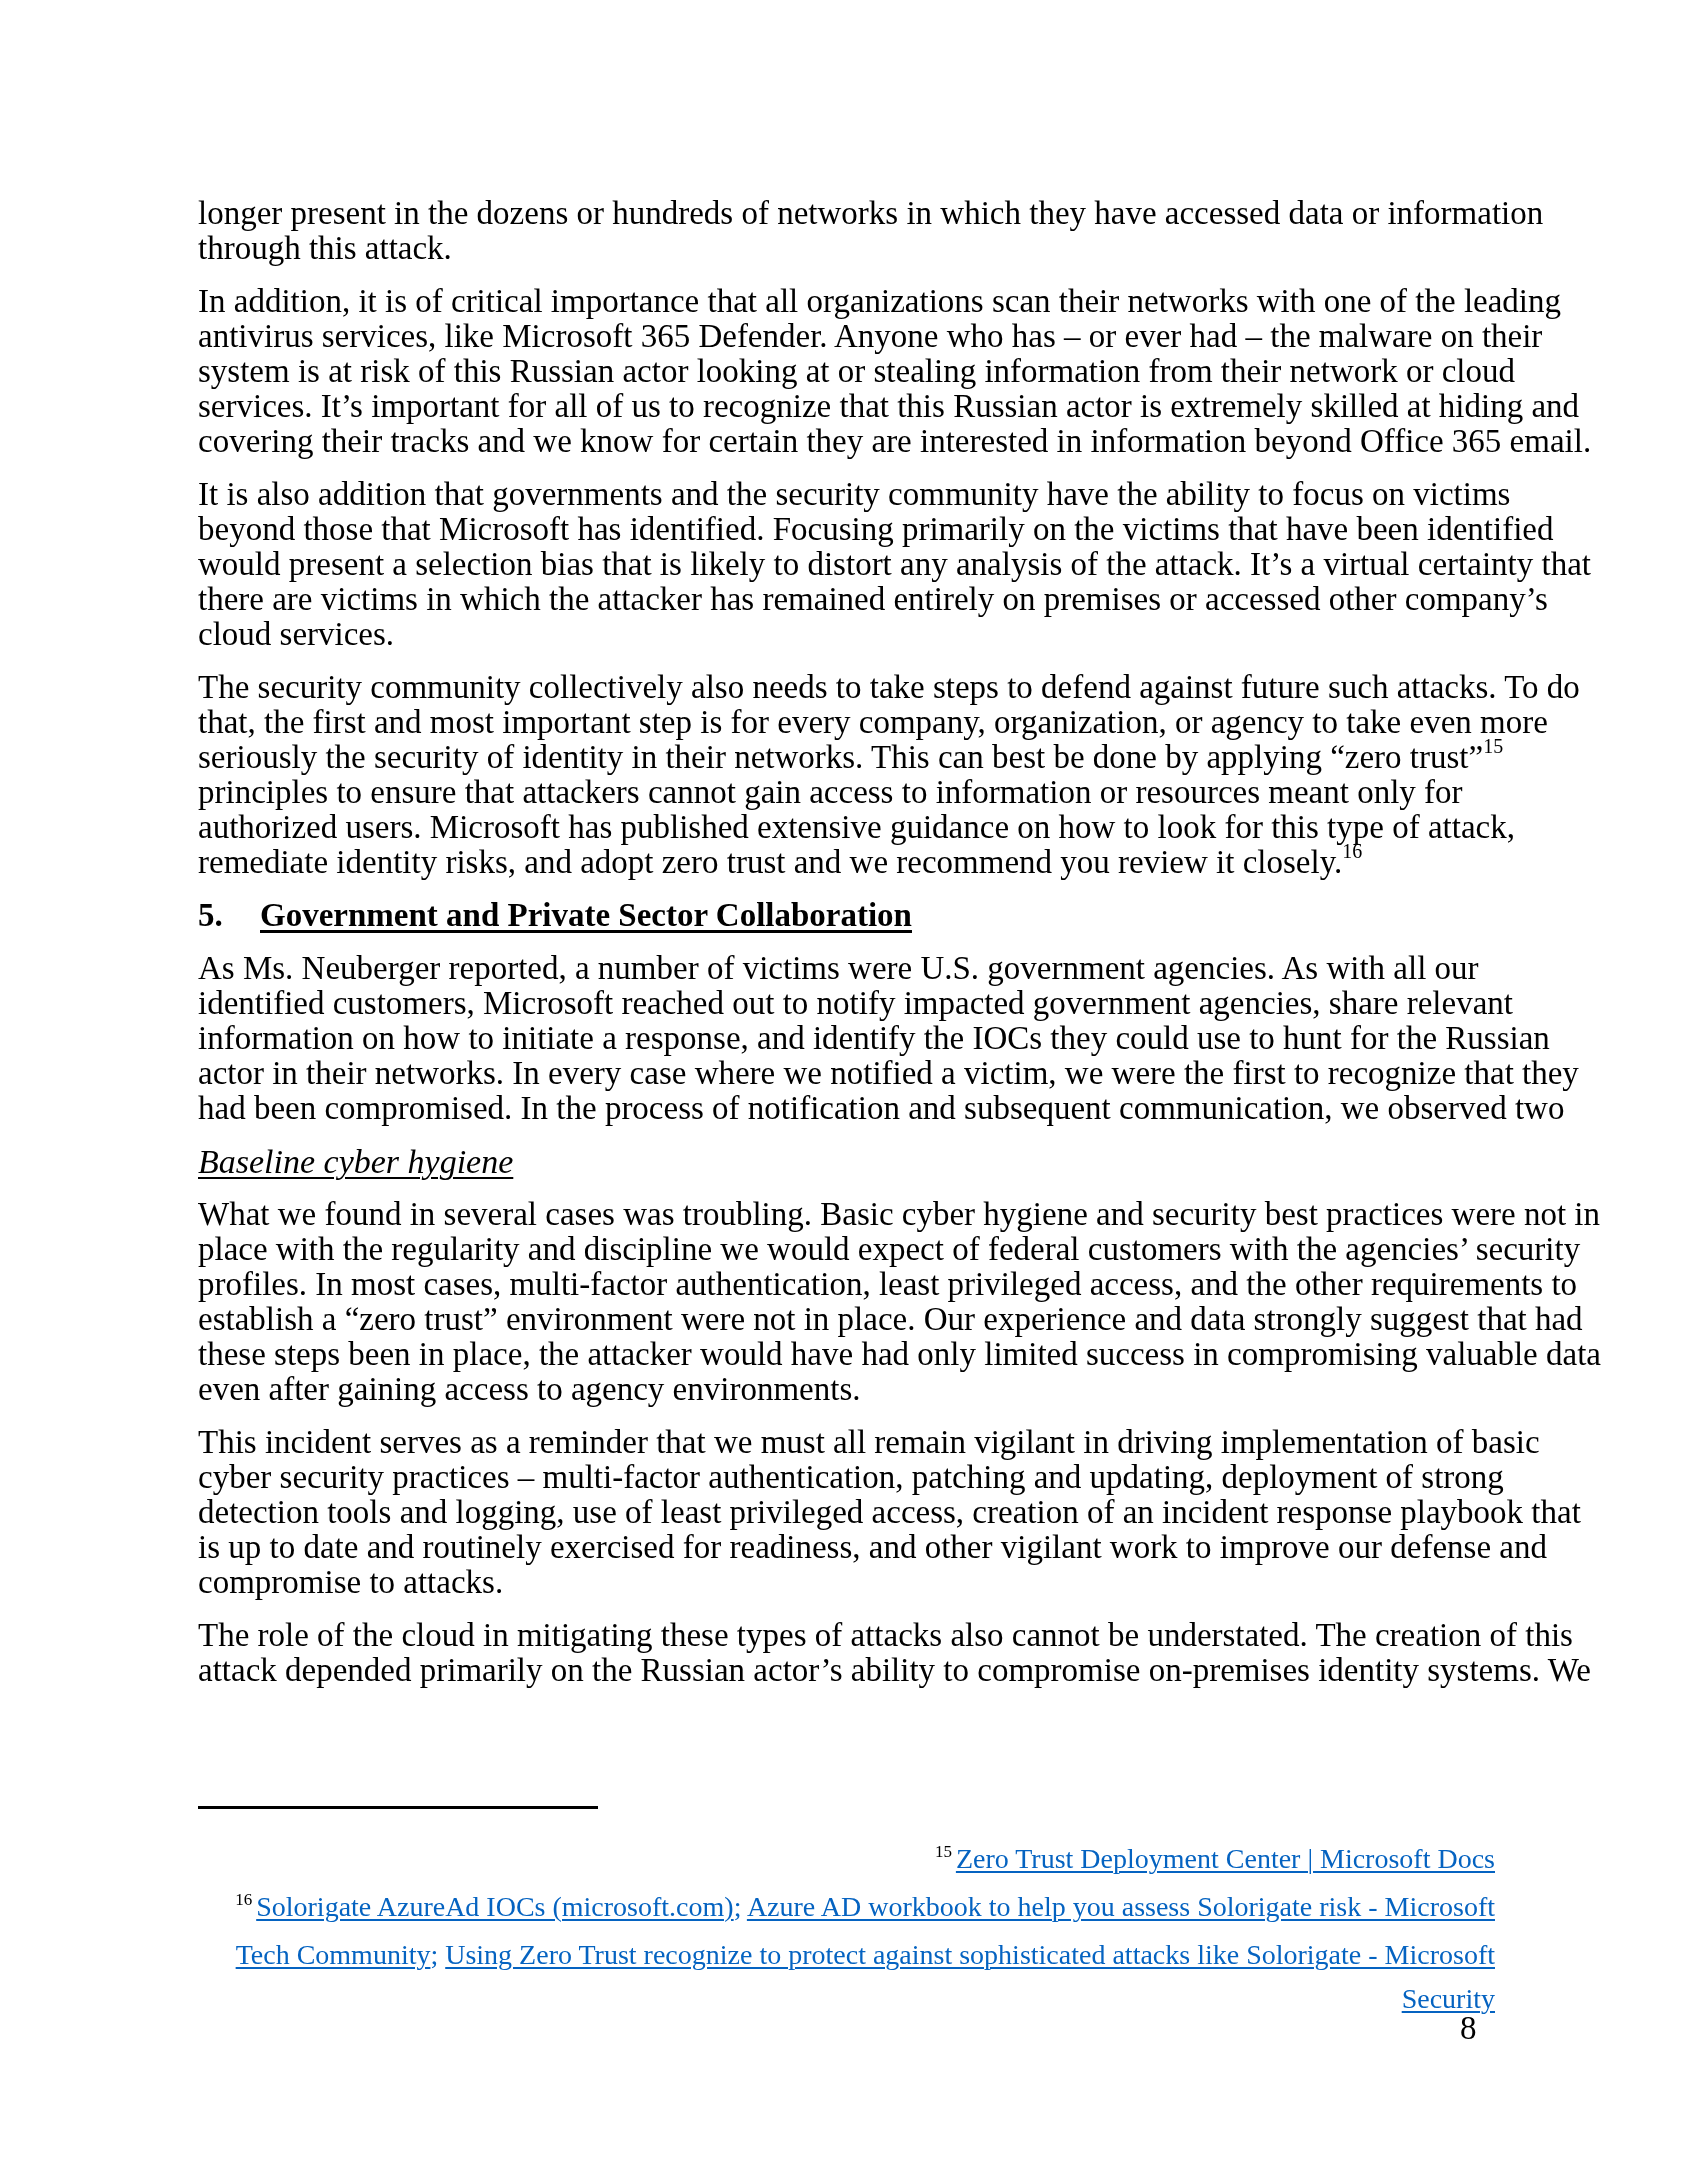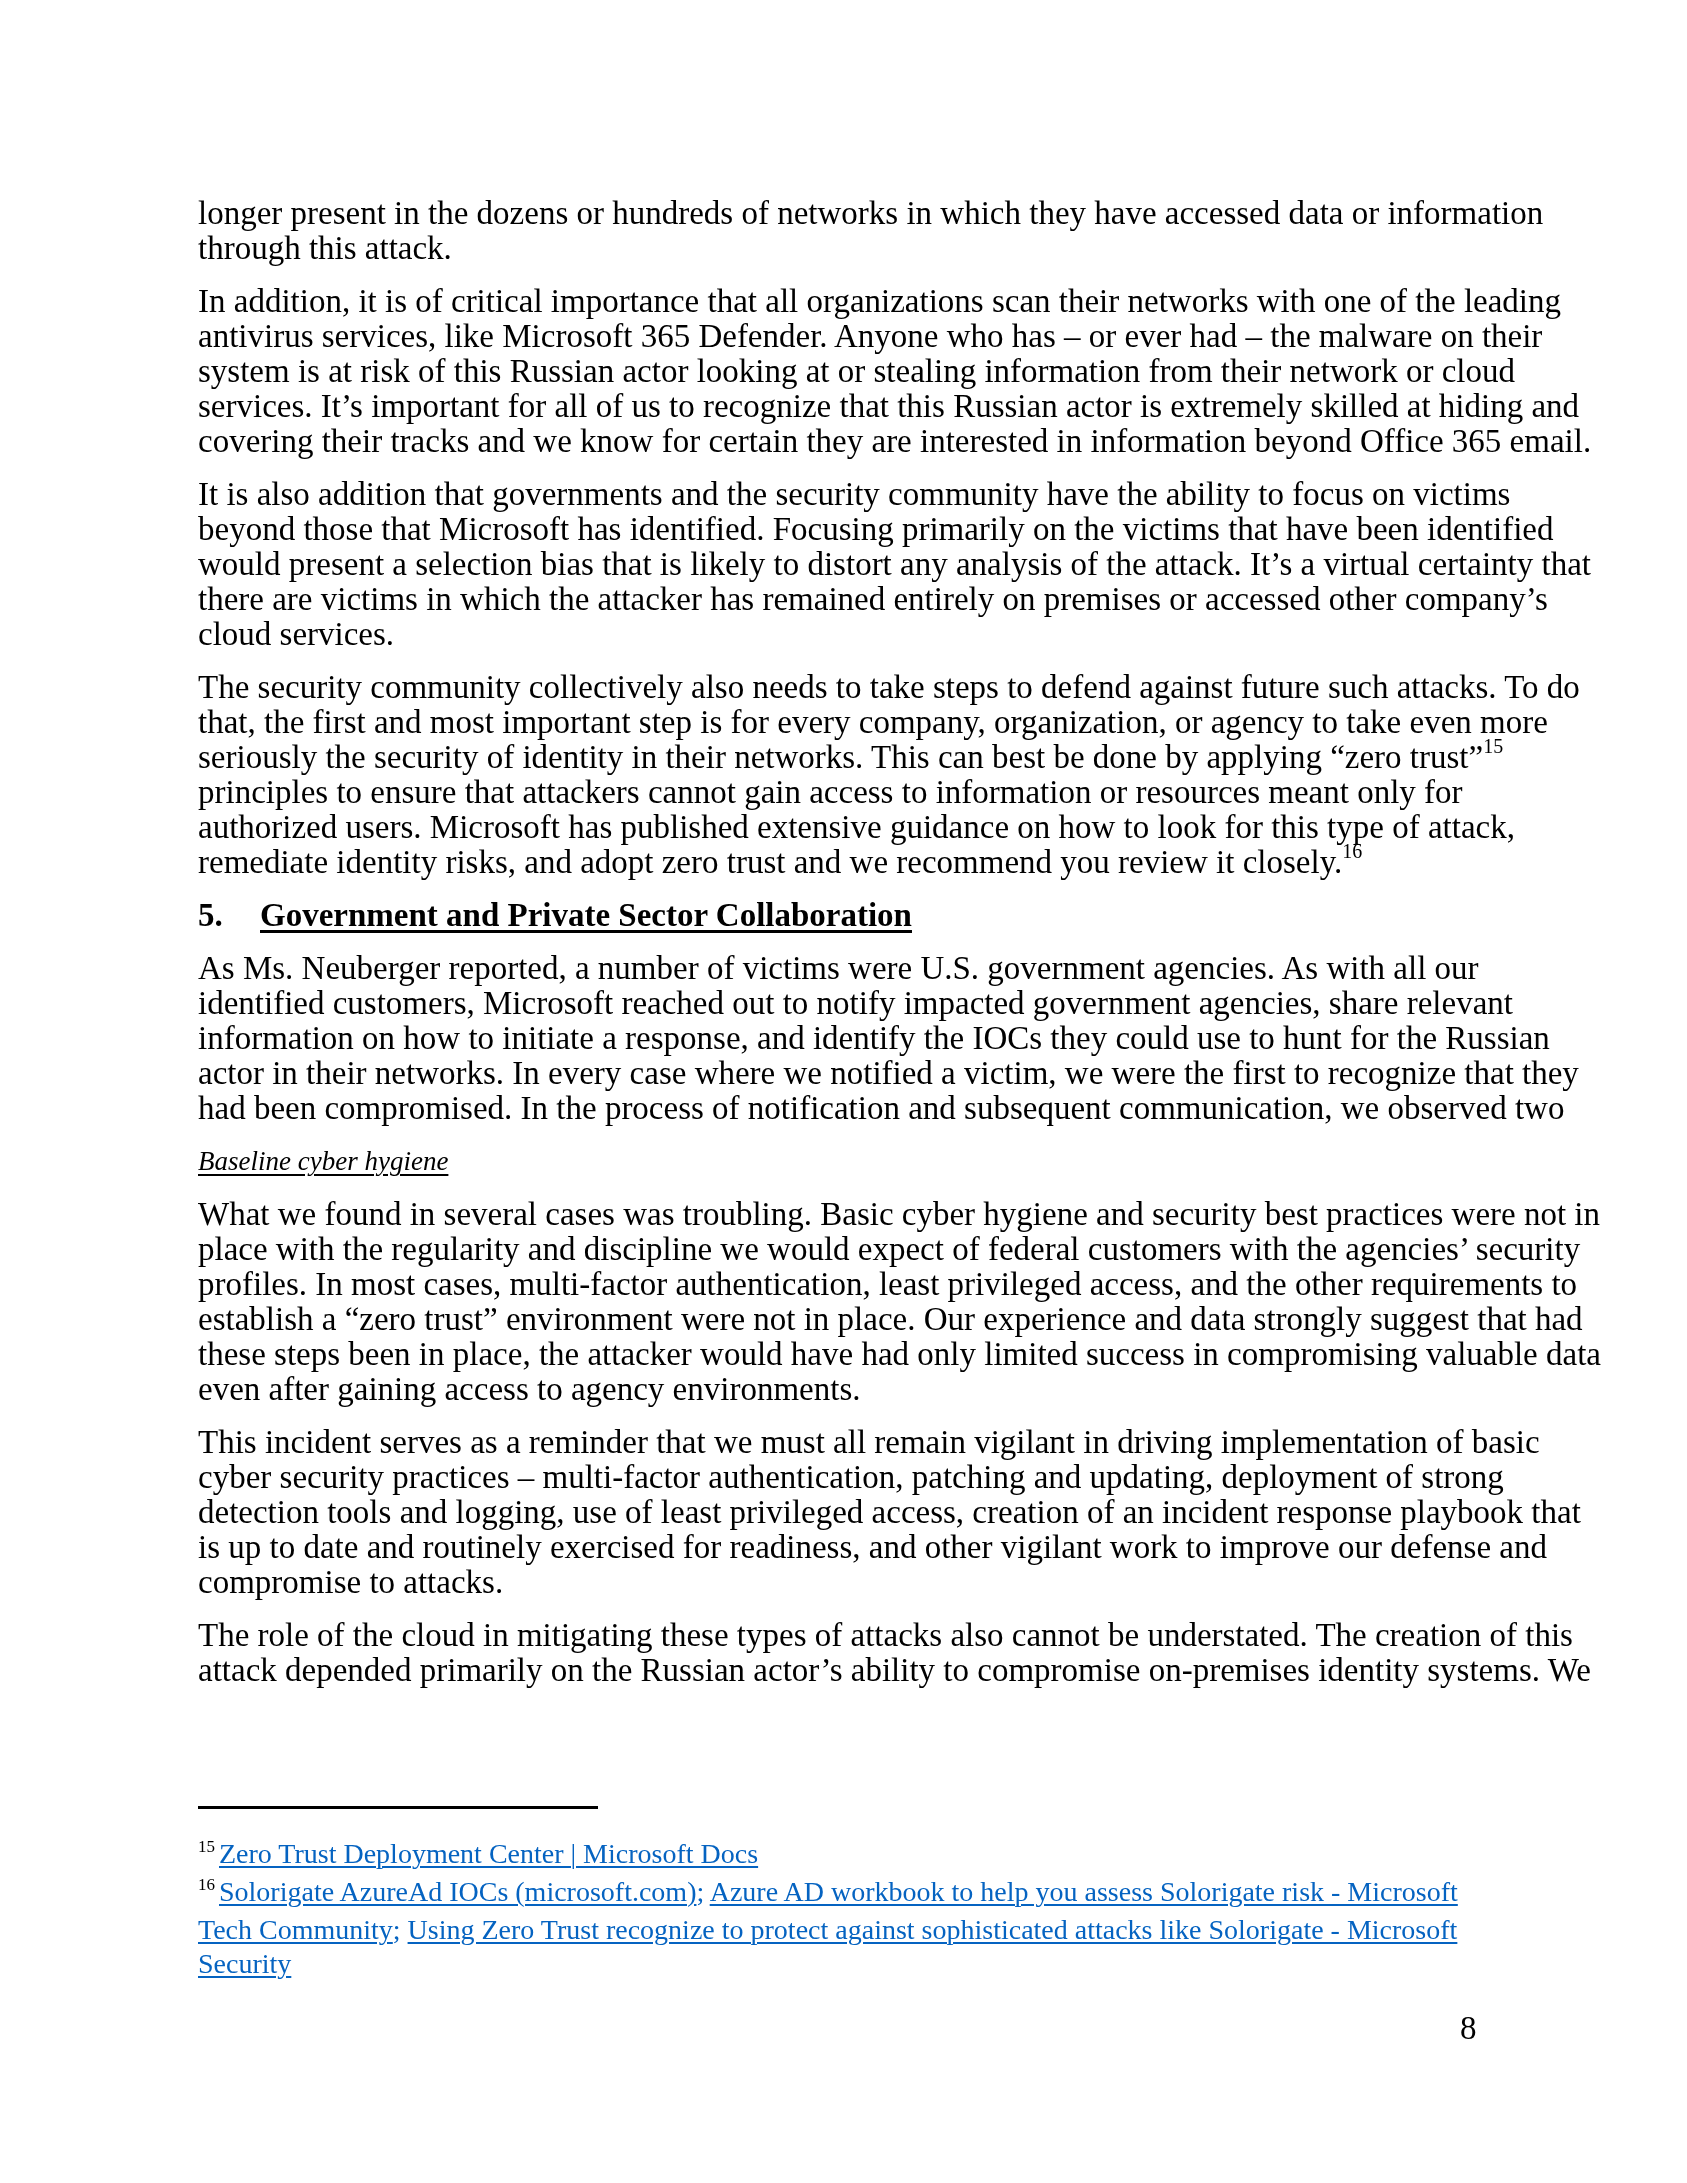--- a/index.html
+++ b/index.html
@@ -35,21 +35,21 @@
   .heading {
     font-size: 33px;
     line-height: 35px;
     font-weight: bold;
     margin: 0 0 18px 0;
     display: flex;
   }
   .heading .num { width: 62px; display: inline-block; }
   .heading .title { text-decoration: underline; text-decoration-thickness: 2.6px; text-underline-offset: 4px; }
   .subheading {
-    font-size: 27px;
+    font-size: 34px;
     line-height: 35px;
     font-style: italic;
     text-decoration: underline;
     text-decoration-thickness: 2px;
     text-underline-offset: 4px;
     margin: 0 0 18px 0;
     display: inline-block;
   }
   .footnotes {
     position: absolute;
@@ -58,22 +58,23 @@
     width: 1297px;
   }
   .fn-rule {
     width: 400px;
     height: 2.6px;
     background: #000000;
     margin-bottom: 28px;
   }
   .fn {
     font-size: 28px;
-    line-height: 34px;
+    line-height: 44px;
     white-space: nowrap;
+    text-align: right;
   }
   .fn .fnnum {
     font-size: 17px;
     position: relative;
     top: -10.6px;
     margin-right: 4px;
   }
   .fn a {
     color: #0563C1;
     text-decoration: underline;

